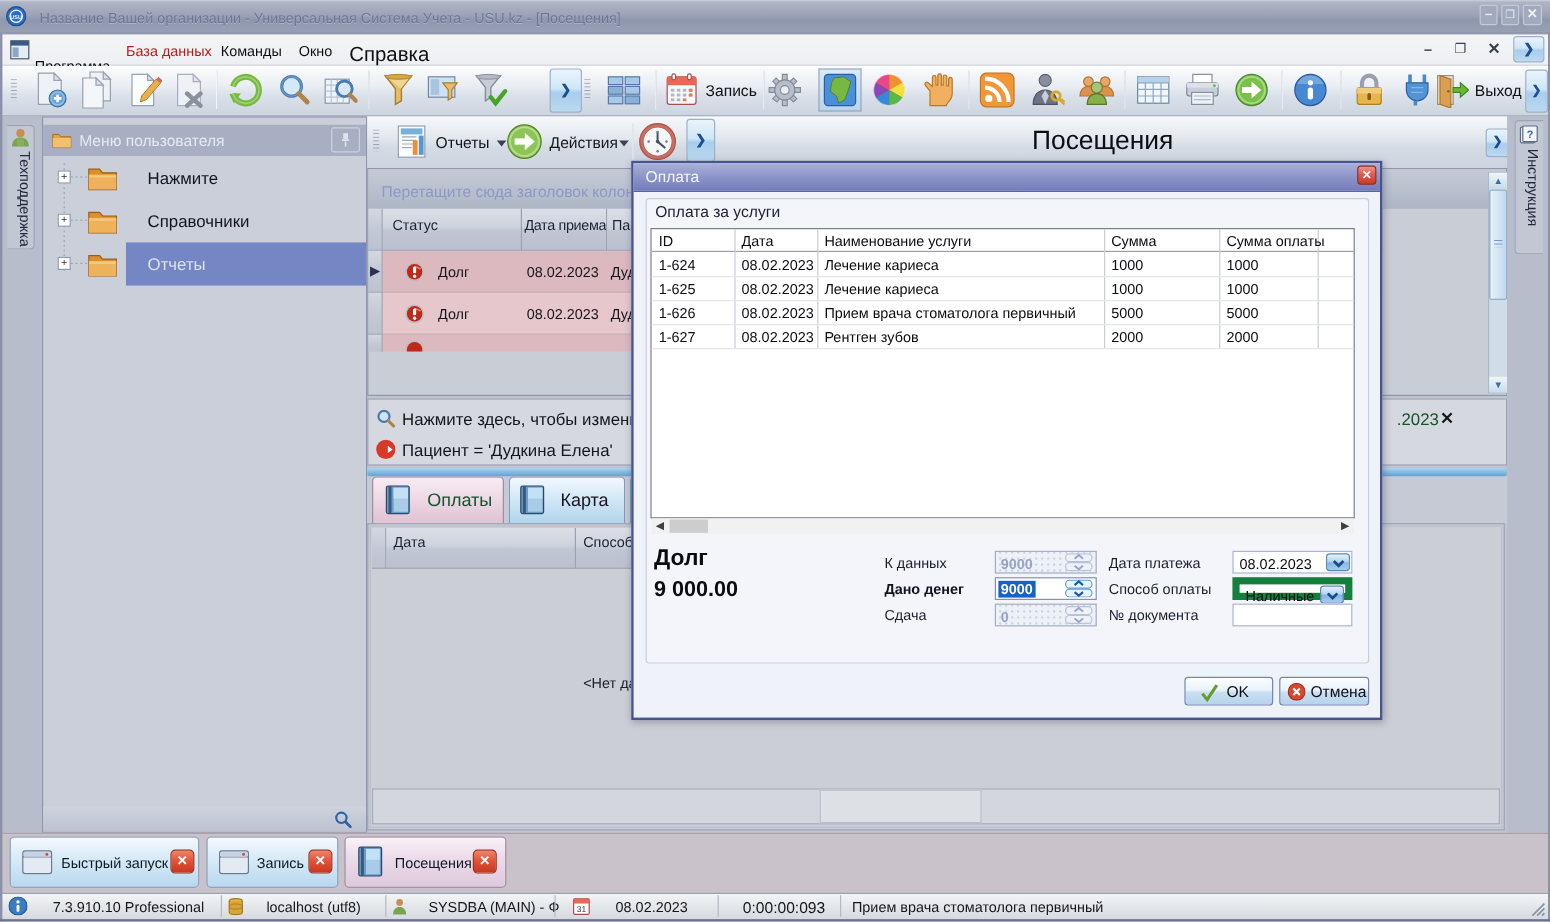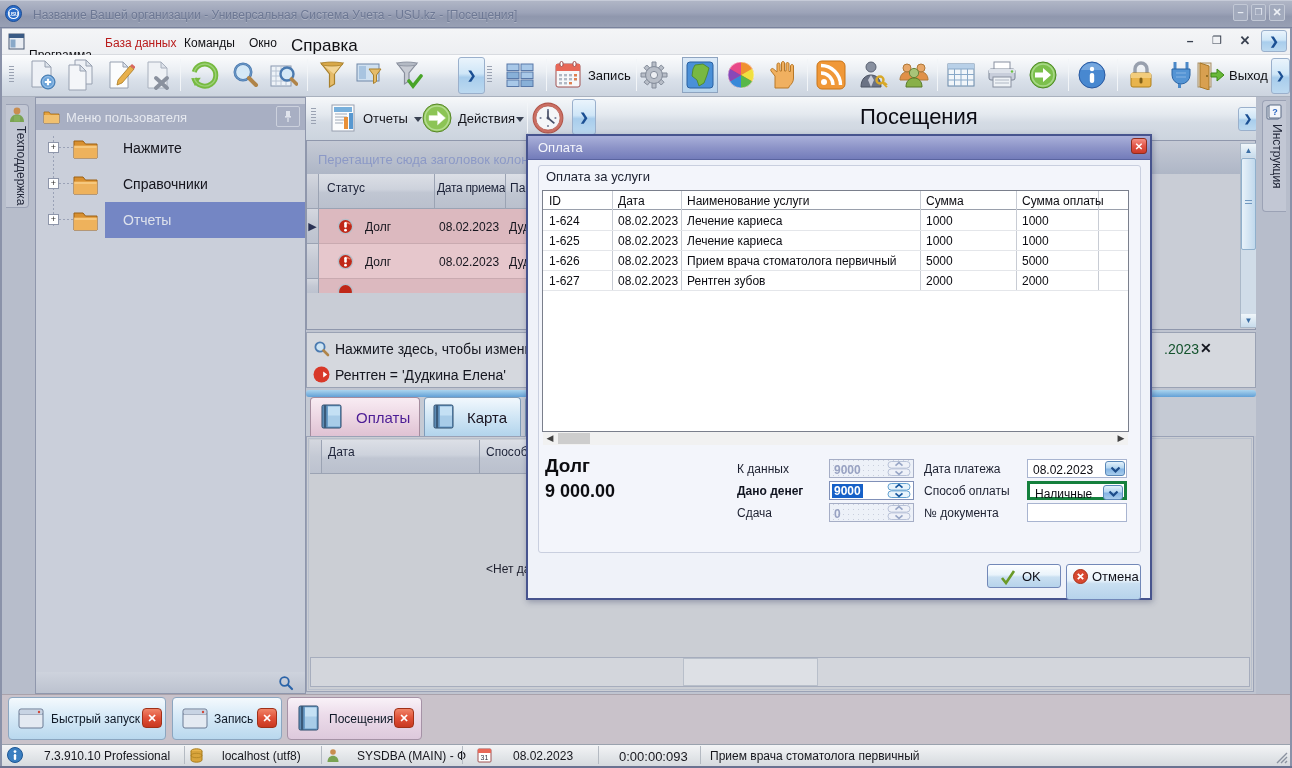--- a/index.html
+++ b/index.html
@@ -399,33 +399,33 @@
       <circle cx="7" cy="7" r="4.6" fill="#cde4f4" stroke="#4a7ab0" stroke-width="1.8"></circle>
       <path d="M10.5 10.5l4.5 4.5" stroke="#b08448" stroke-width="2.6" stroke-linecap="round"></path>
     </svg>
 <div class="abs" style="left:335px;top:341px;font-size:14px;color:#14161f">Нажмите здесь, чтобы изменить фильтр &nbsp;Дата приема = 08.02.2023</div>
 <div class="abs" style="left:1164px;top:341px;font-size:14px;color:#14532d">.2023</div>
     <div class="abs" style="left:1200px;top:340px;font-size:14px;color:#14161f;font-weight:bold">✕</div>
 <svg class="abs" style="left:313px;top:366px" width="17" height="17" viewBox="0 0 17 17">
       <circle cx="8.5" cy="8.5" r="8" fill="#d83828"></circle>
       <path d="M4 8.5h6.2V5.5l4 3-4 3v-3z" fill="#fff"></path>
     </svg>
-<div class="abs" style="left:335px;top:367px;font-size:14px;color:#14161f">Рентген = 'Дудкина Елена'</div>
+<div class="abs" style="left:335px;top:367px;font-size:14px;color:#14161f">Пациент = 'Дудкина Елена'</div>
 
 <div class="abs" style="left:306px;top:390px;width:950px;height:7px;background:linear-gradient(180deg,#abd4ee,#62a0d6);border-radius:3px"></div>
 
 <div class="abs" style="left:306px;top:397px;width:950px;height:39px;background:#c5cad4"></div>
 <div class="abs" style="left:310px;top:397px;width:110px;height:39px;background:linear-gradient(180deg,#f8ecf3 0%,#eed9e5 45%,#dfc2d3 100%);border:1px solid #a58c9e;border-bottom:none;border-radius:4px 4px 0 0"></div>
 <svg class="abs" style="left:320px;top:403px" width="25" height="27" viewBox="0 0 25 27">
       <rect x="2" y="2" width="19" height="23" rx="1.5" fill="#6a9cc8" stroke="#2a4a6a"></rect>
       <path d="M5 2v23" stroke="#3a5a7a" stroke-width="2.5"></path>
       <path d="M8 3.5h12v20H8z" fill="#a8cce8"></path>
       <path d="M8 3.5h12v9H8z" fill="#c4e0f4"></path>
     </svg>
-<div class="abs" style="left:356px;top:409px;font-size:15px;color:#4c1d95">Оплаты</div>
+<div class="abs" style="left:356px;top:409px;font-size:15px;color:#14532d">Оплаты</div>
 <div class="abs" style="left:424px;top:397px;width:97px;height:39px;background:linear-gradient(180deg,#f2f8fd 0%,#d4e8f6 45%,#b2d4ec 100%);border:1px solid #7e9cba;border-bottom:none;border-radius:4px 4px 0 0"></div>
 <svg class="abs" style="left:432px;top:403px" width="25" height="27" viewBox="0 0 25 27">
       <rect x="2" y="2" width="19" height="23" rx="1.5" fill="#6a9cc8" stroke="#2a4a6a"></rect>
       <path d="M5 2v23" stroke="#3a5a7a" stroke-width="2.5"></path>
       <path d="M8 3.5h12v20H8z" fill="#a8cce8"></path>
       <path d="M8 3.5h12v9H8z" fill="#c4e0f4"></path>
     </svg>
 <div class="abs" style="left:467px;top:409px;font-size:15px;color:#1a1420">Карта</div>
 <div class="abs" style="left:525px;top:397px;width:40px;height:39px;background:linear-gradient(180deg,#f2f8fd 0%,#d4e8f6 45%,#b2d4ec 100%);border:1px solid #7e9cba;border-bottom:none;border-radius:4px 4px 0 0"></div>
 
@@ -608,37 +608,37 @@
     </div>
 
 <div style="position:absolute;left:499px;top:323px;width:100px;height:19px;background:#fff;border:1px solid #a8b4d0">
       <span style="position:absolute;left:5px;top:3px;font-size:12px;color:#0c0c12">08.02.2023</span>
       <span style="position:absolute;right:1px;top:1px;width:20px;height:15px;border-radius:3px;background:linear-gradient(180deg,#e4f2fc 0%,#b4d6f0 45%,#84b4e4 55%,#a8cdec 100%);border:1px solid #5a88b8">
         <svg style="position:absolute;left:4px;top:4px" width="11" height="8" viewBox="0 0 11 8">
           <path d="M1.5 1.5l4 4 4-4" fill="none" stroke="#1c4c88" stroke-width="2.2"></path>
         </svg>
       </span>
     </div>
-<div style="position:absolute;left:499px;top:345px;width:100px;height:19px;background:#fff;border:3px solid #15803d">
+<div style="position:absolute;left:499px;top:345px;width:100px;height:19px;background:#fff;border:6px solid #15803d">
       <span style="position:absolute;left:5px;top:3px;font-size:12px;color:#0c0c12">Наличные</span>
       <span style="position:absolute;right:1px;top:1px;width:20px;height:15px;border-radius:3px;background:linear-gradient(180deg,#e4f2fc 0%,#b4d6f0 45%,#84b4e4 55%,#a8cdec 100%);border:1px solid #5a88b8">
         <svg style="position:absolute;left:4px;top:4px" width="11" height="8" viewBox="0 0 11 8">
           <path d="M1.5 1.5l4 4 4-4" fill="none" stroke="#1c4c88" stroke-width="2.2"></path>
         </svg>
       </span>
     </div>
 <div style="position:absolute;left:499px;top:367px;width:100px;height:19px;background:#fff;border:1px solid #a8b4d0"></div>
 
 <div style="position:absolute;left:459px;top:428px;width:74px;height:24px;border:1px solid #7288b8;border-radius:3px;background:linear-gradient(180deg,#fdfeff 0%,#e9f3fb 45%,#c9dff1 55%,#b6d3eb 100%)">
       <svg style="position:absolute;left:12px;top:4px" width="16" height="16" viewBox="0 0 16 16">
         <path d="M2 9l4 5L14 2" fill="none" stroke="#6a9a28" stroke-width="2.6"></path>
       </svg>
       <span style="position:absolute;left:34px;top:4px;font-size:13px;color:#101018">OK</span>
     </div>
-<div style="position:absolute;left:538px;top:428px;width:75px;height:36px;border:1px solid #7288b8;border-radius:3px;background:linear-gradient(180deg,#fdfeff 0%,#e9f3fb 45%,#c9dff1 55%,#b6d3eb 100%)">
+<div style="position:absolute;left:538px;top:428px;width:75px;height:24px;border:1px solid #7288b8;border-radius:3px;background:linear-gradient(180deg,#fdfeff 0%,#e9f3fb 45%,#c9dff1 55%,#b6d3eb 100%)">
       <svg style="position:absolute;left:6px;top:4px" width="15" height="15" viewBox="0 0 15 15">
         <circle cx="7.5" cy="7.5" r="7" fill="#d84830" stroke="#a83018"></circle>
         <path d="M4.8 4.8l5.4 5.4M10.2 4.8l-5.4 5.4" stroke="#fff" stroke-width="1.8"></path>
       </svg>
       <span style="position:absolute;left:25px;top:4px;font-size:13px;color:#101018">Отмена</span>
     </div>
 </div>
 
 <div class="abs" style="left:0;top:28px;width:2px;height:740px;background:#8a92a9"></div>
 <div class="abs" style="left:1290px;top:28px;width:2px;height:740px;background:#8a92a9"></div>

